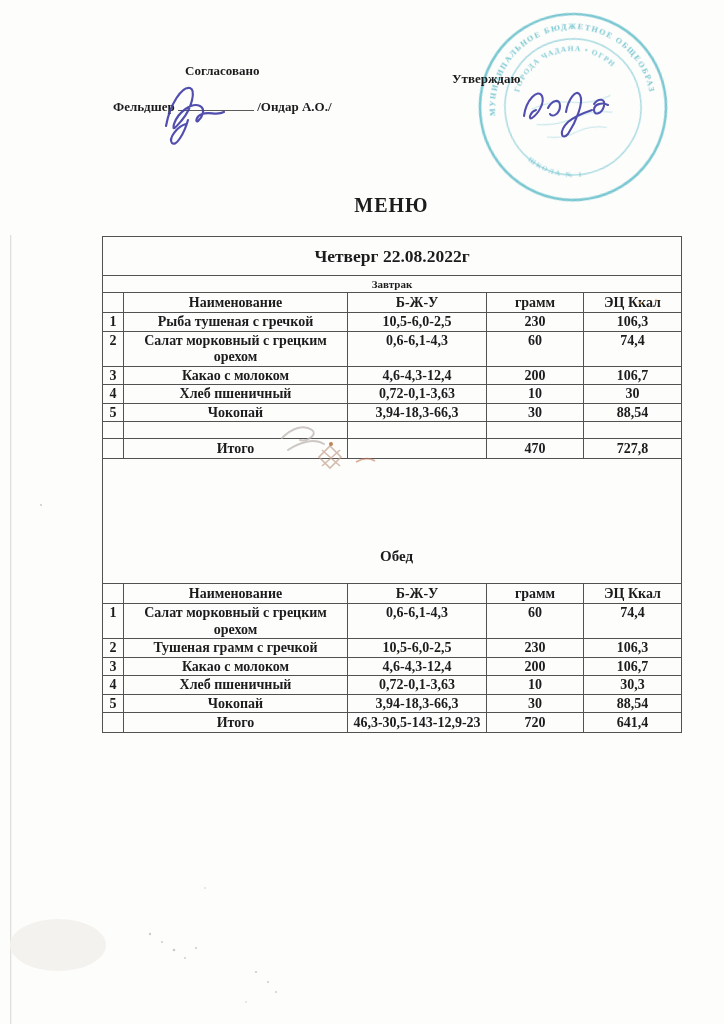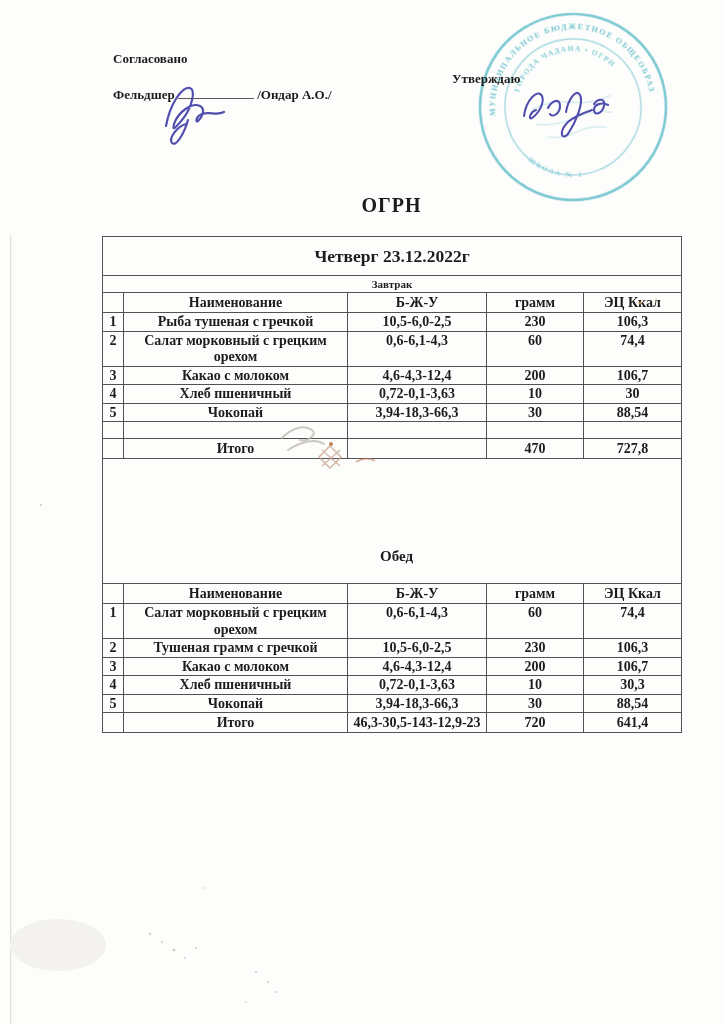--- a/index.html
+++ b/index.html
@@ -4,21 +4,21 @@
 <style>
   html,body{margin:0;padding:0;background:#ffffff;}
   .page{
     position:relative;width:724px;height:1024px;overflow:hidden;
     background:#fdfdfc;
     font-family:"Liberation Serif","DejaVu Serif",serif;
     color:#1c1c1c;
   }
   
   .approval{position:absolute;font-weight:bold;font-size:13px;white-space:nowrap;z-index:3;}
-  .approval-left{left:113px;top:51px;}
+  .approval-left{left:113px;top:63px;text-align:center;}
   .approval-right{left:423px;top:71px;}
   .approval .heading-indent{margin-left:29px;}
   .approval .line2{margin-top:20px;}
   .sig-underline{display:inline-block;height:11px;border-bottom:1.3px solid #5a5a5a;vertical-align:baseline;}
   .sig-underline.left{width:76px;}
   .sig-underline.right{width:66px;}
   .sig-svg{position:absolute;z-index:4;pointer-events:none;}
   .sig-svg.left{left:150px;top:74px;}
   .sig-svg.right{left:514px;top:74px;}
   
@@ -100,33 +100,33 @@
   </svg>
   <svg class="sig-svg right" width="108" height="68">
     <g fill="none" stroke="#4340a8" stroke-width="2.1" stroke-linecap="round" opacity="0.92">
       <path d="M10,42 C12,26 24,14 28,22 C31,29 24,40 18,44 C14,46 16,38 22,36"></path>
       <path d="M34,34 C38,26 46,24 46,32 C46,40 38,44 36,40"></path>
       <path d="M52,38 C54,26 62,14 66,21 C70,28 62,48 54,60 C48,67 44,58 54,48 C62,41 72,38 78,36"></path>
       <path d="M80,30 C84,24 92,24 90,32 C88,40 80,42 80,36 C80,30 88,28 94,31"></path>
     </g>
   </svg>
 
-  <div class="page-title">ОГРН</div>
+  <div class="page-title">МЕНЮ</div>
 
   <table class="menu">
     <colgroup>
       <col style="width:21px">
         <col style="width:224px">
         <col style="width:139px">
       <col style="width:97px">
         <col style="width:98px">
     </colgroup>
     <tbody id="menu-tbody">
         <tr class="row-date">
-          <td colspan="5">Четверг 23.12.2022г</td>
+          <td colspan="5">Четверг 22.08.2022г</td>
         </tr>
         <tr class="row-section">
           <td colspan="5">Завтрак</td>
         </tr>
         <tr class="row-header">
           <th></th>
           <th>Наименование</th>
           <th>Б-Ж-У</th>
           <th>грамм</th>
           <th>ЭЦ Ккал</th>

